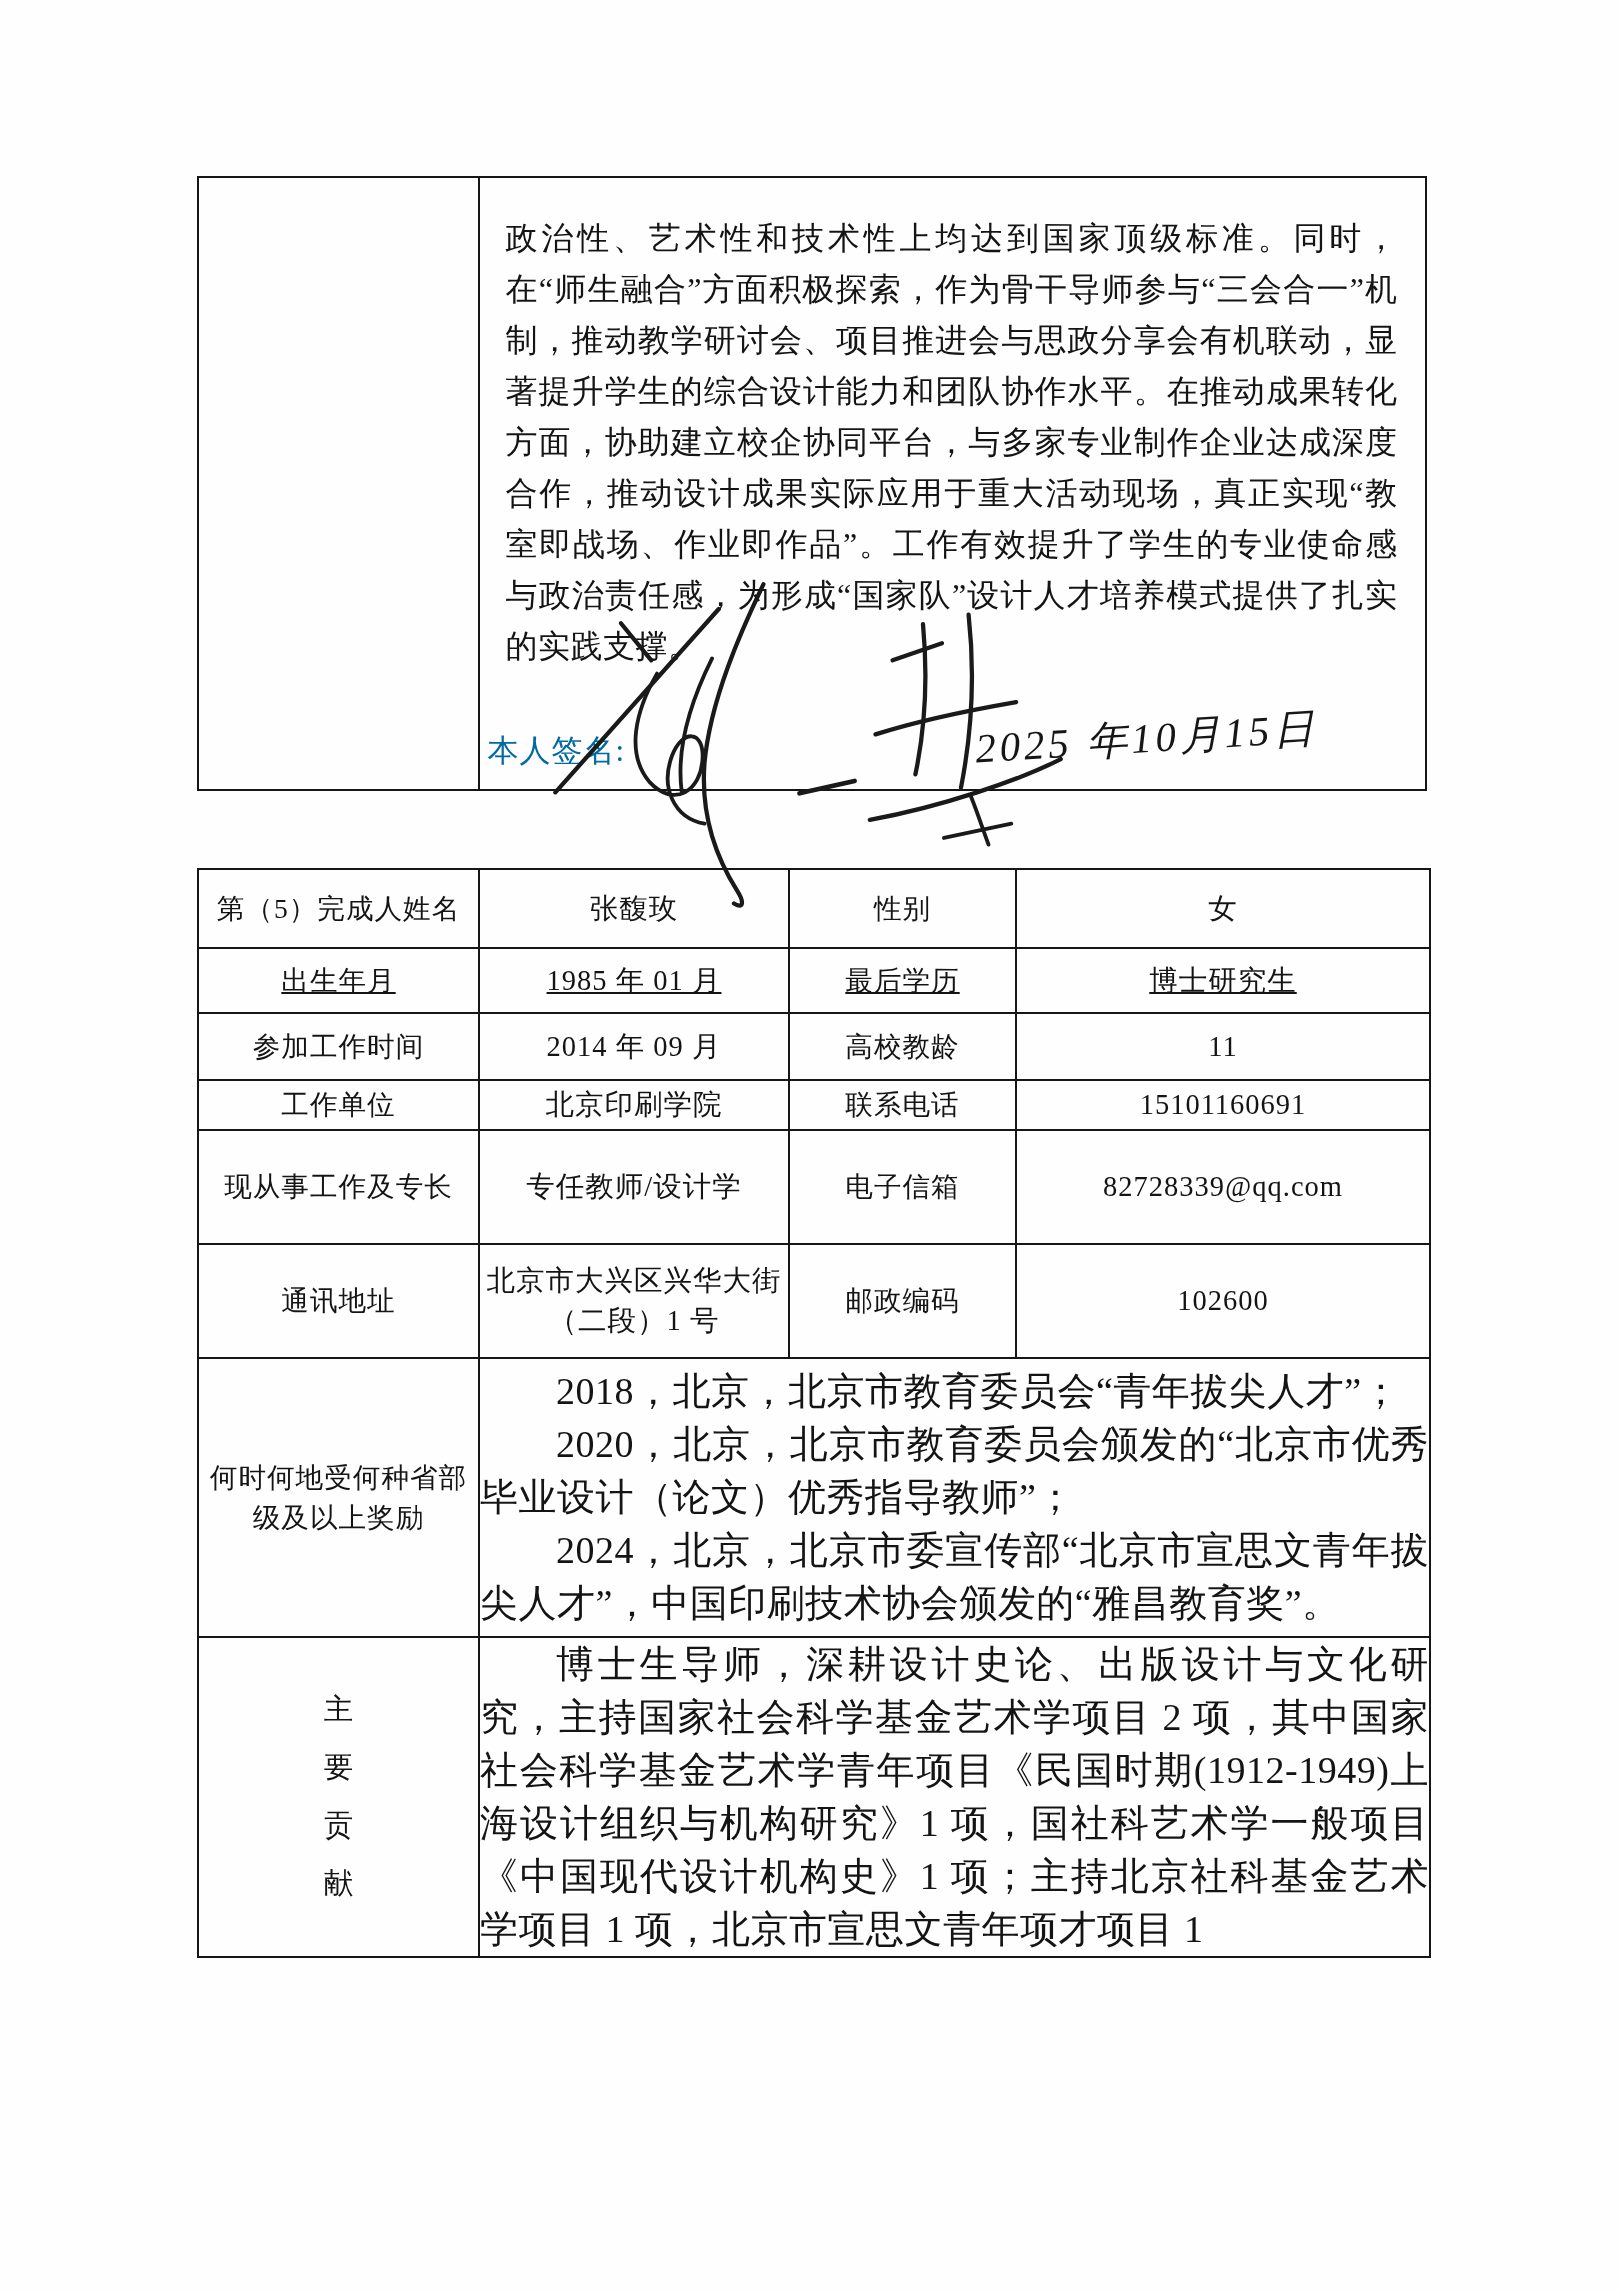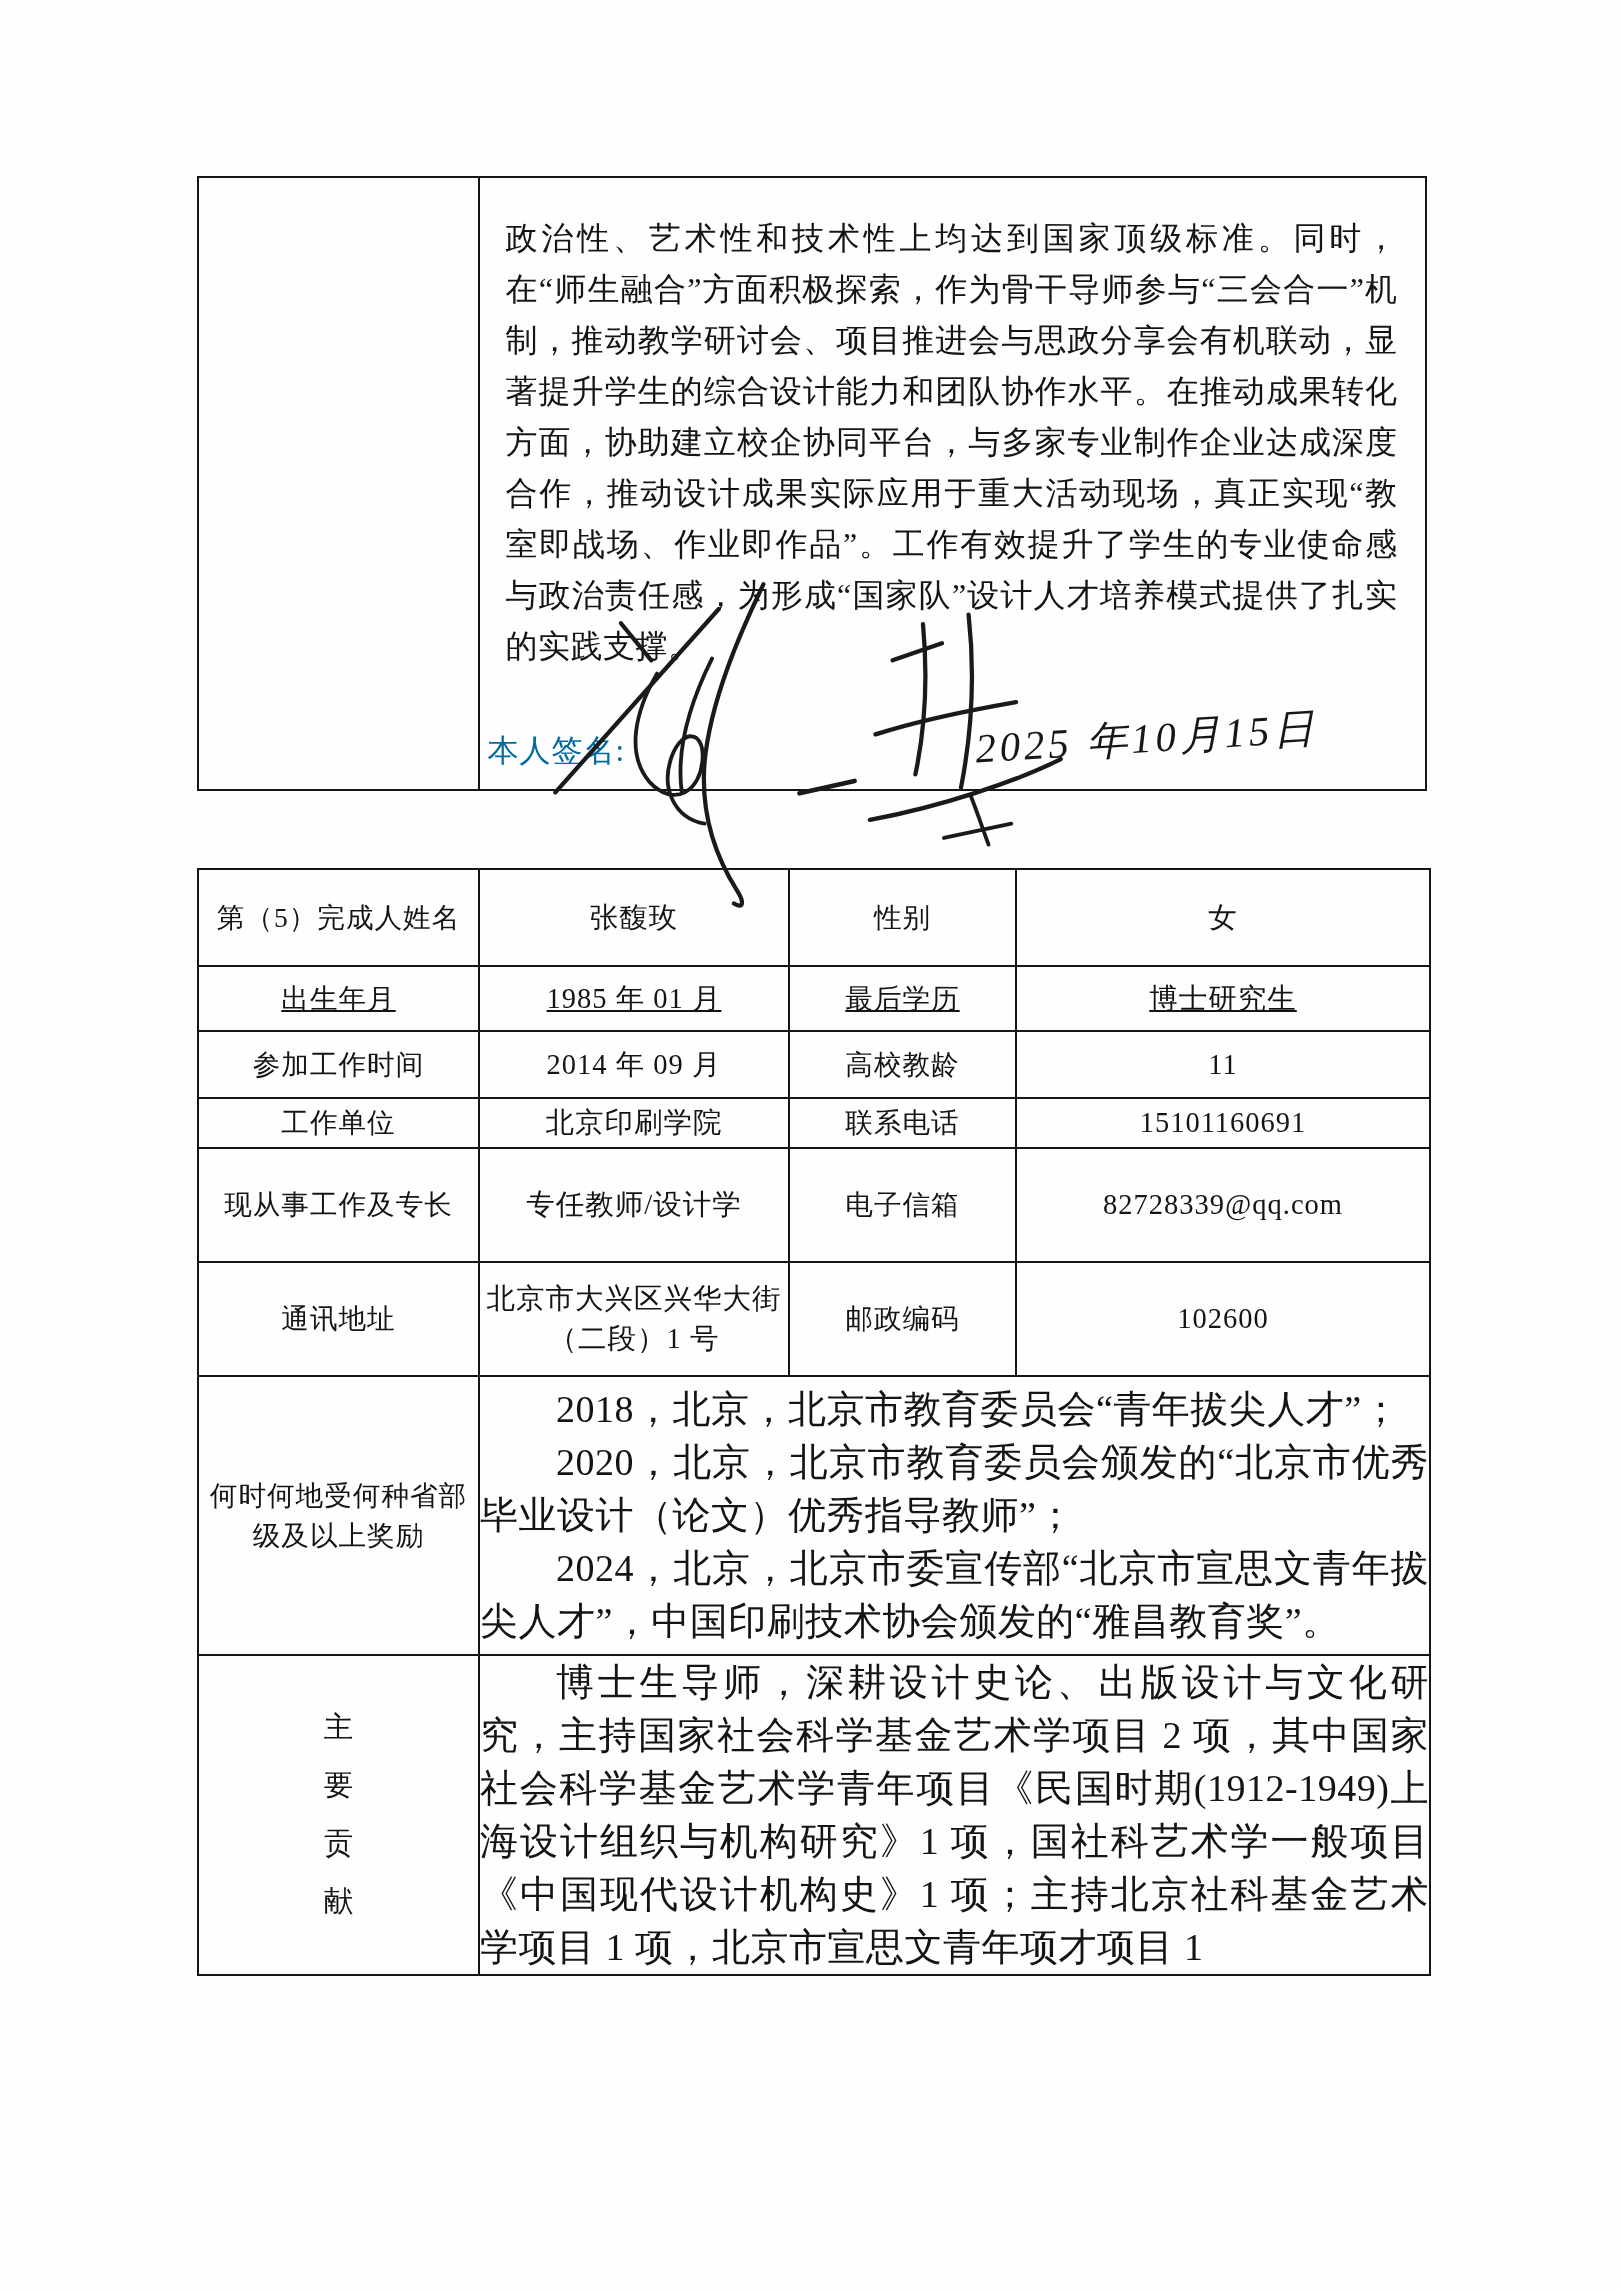--- a/index.html
+++ b/index.html
@@ -75,21 +75,21 @@
     vertical-align:middle;
     padding:0;
     box-sizing:border-box;
     letter-spacing:1px;
   }
   #info-table{border:2.9px solid #161616;}
   td.lab{font-size:27.6px;padding:0 32px;line-height:40px;}
   td.val{font-size:28.5px;line-height:40px;}
   td.col2{padding:0 34px;}
   td.col4{padding:0 28.5px;line-height:44px;}
-  tr.r1 td{height:97px;} tr.r2 td{height:65px;text-decoration:underline;} tr.r3 td{height:67px;}
+  tr.r1 td{height:79px;} tr.r2 td{height:65px;text-decoration:underline;} tr.r3 td{height:67px;}
   tr.r4 td{height:111px;} tr.r5 td{height:50px;} tr.r6 td{height:114px;}
   tr.r7 td{height:114px;} tr.r8 td{height:279px;} tr.r9 td{height:276px;}
   td.block-label{vertical-align:top;padding-top:23px;}
   td.text-cell{
     text-align:left;vertical-align:top;
     padding:11.4px 19px 0 17px;
   }
   .cell-par{
     margin:0;
     font-size:38px;line-height:53px;

